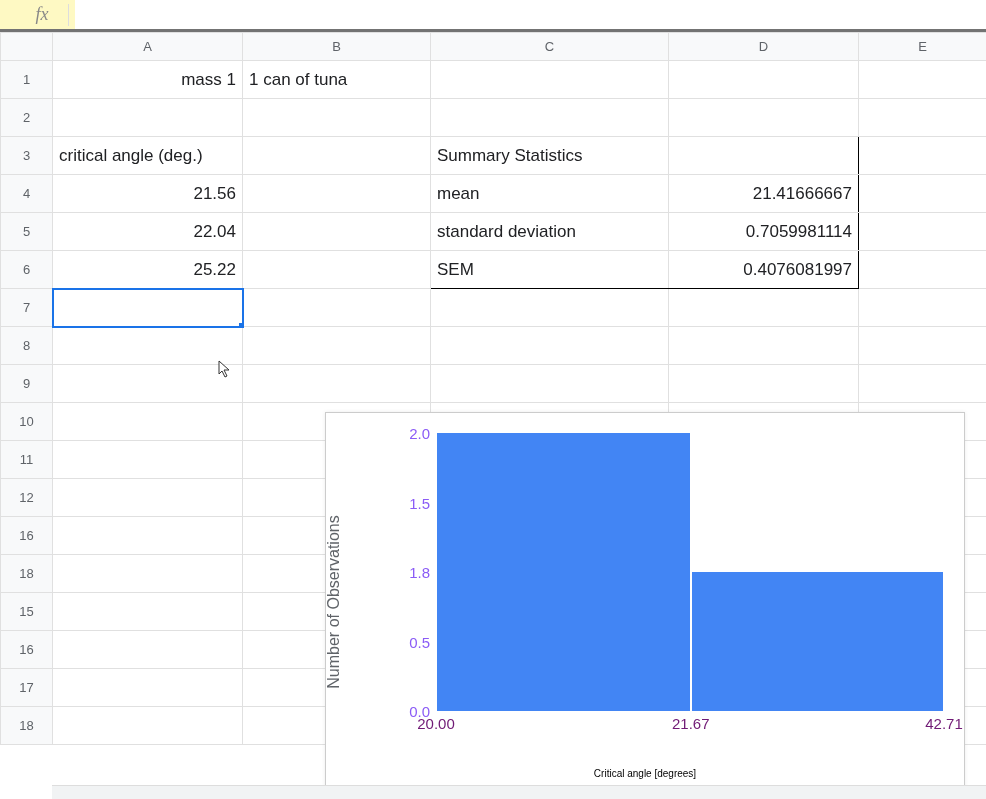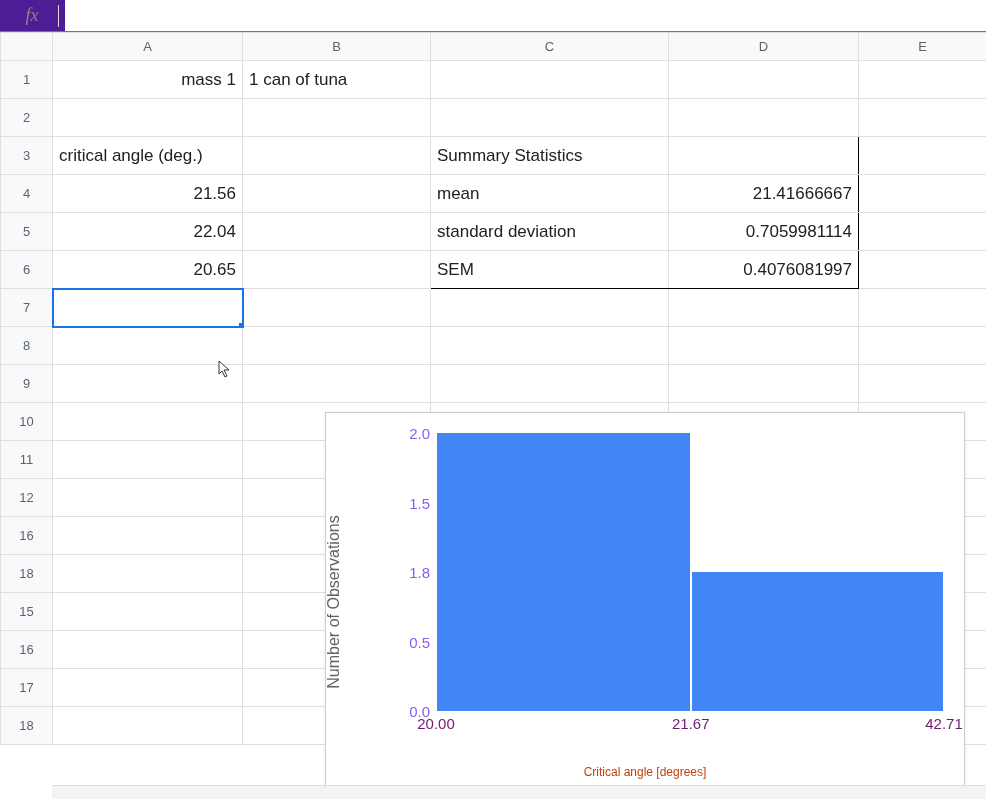--- a/index.html
+++ b/index.html
@@ -11,23 +11,23 @@
     background: #fff;
     width: 986px;
     height: 799px;
     overflow: hidden;
     position: relative;
   }
   .formula-bar {
     display: flex;
     align-items: center;
     height: 32px;
-    border-bottom: 1px solid #737373;
-    padding-left: 12px;
-    background: #4c1d95;
+    border-bottom: 3px solid #737373;
+    padding-left: 22px;
+    background: #fef9c3;
   }
   .fx {
     font-family: "Times New Roman", serif;
     font-style: italic;
     font-size: 18px;
     color: #888;
     width: 40px;
     text-align: center;
   }
   .formula-divider {
@@ -128,22 +128,22 @@
     transform-origin: center;
     font-size: 16px;
     color: #5f6368;
     white-space: nowrap;
   }
   .chart-x-label {
     position: absolute;
     bottom: 12px;
     left: 0; right: 0;
     text-align: center;
-    font-size: 12px;
-    color: #c2410c;
+    font-size: 10px;
+    color: #000000;
   }
   .plot {
     position: absolute;
     left: 110px;
     top: 20px;
     right: 20px;
     bottom: 80px;
   }
   .plot-area {
     position: absolute;
@@ -246,21 +246,21 @@
       <tr>
         <th class="rowhdr">5</th>
         <td class="num">22.04</td>
         <td></td>
         <td class="txt bl bt">standard deviation</td>
         <td class="num br bt bl">0.7059981114</td>
         <td></td>
       </tr>
       <tr>
         <th class="rowhdr">6</th>
-        <td class="num">20.65</td>
+        <td class="num">25.22</td>
         <td></td>
         <td class="txt bl bt bb">SEM</td>
         <td class="num br bt bb bl">0.4076081997</td>
         <td></td>
       </tr>
       <tr>
         <th class="rowhdr">7</th>
         <td class="sel"></td>
         <td></td>
         <td></td>

